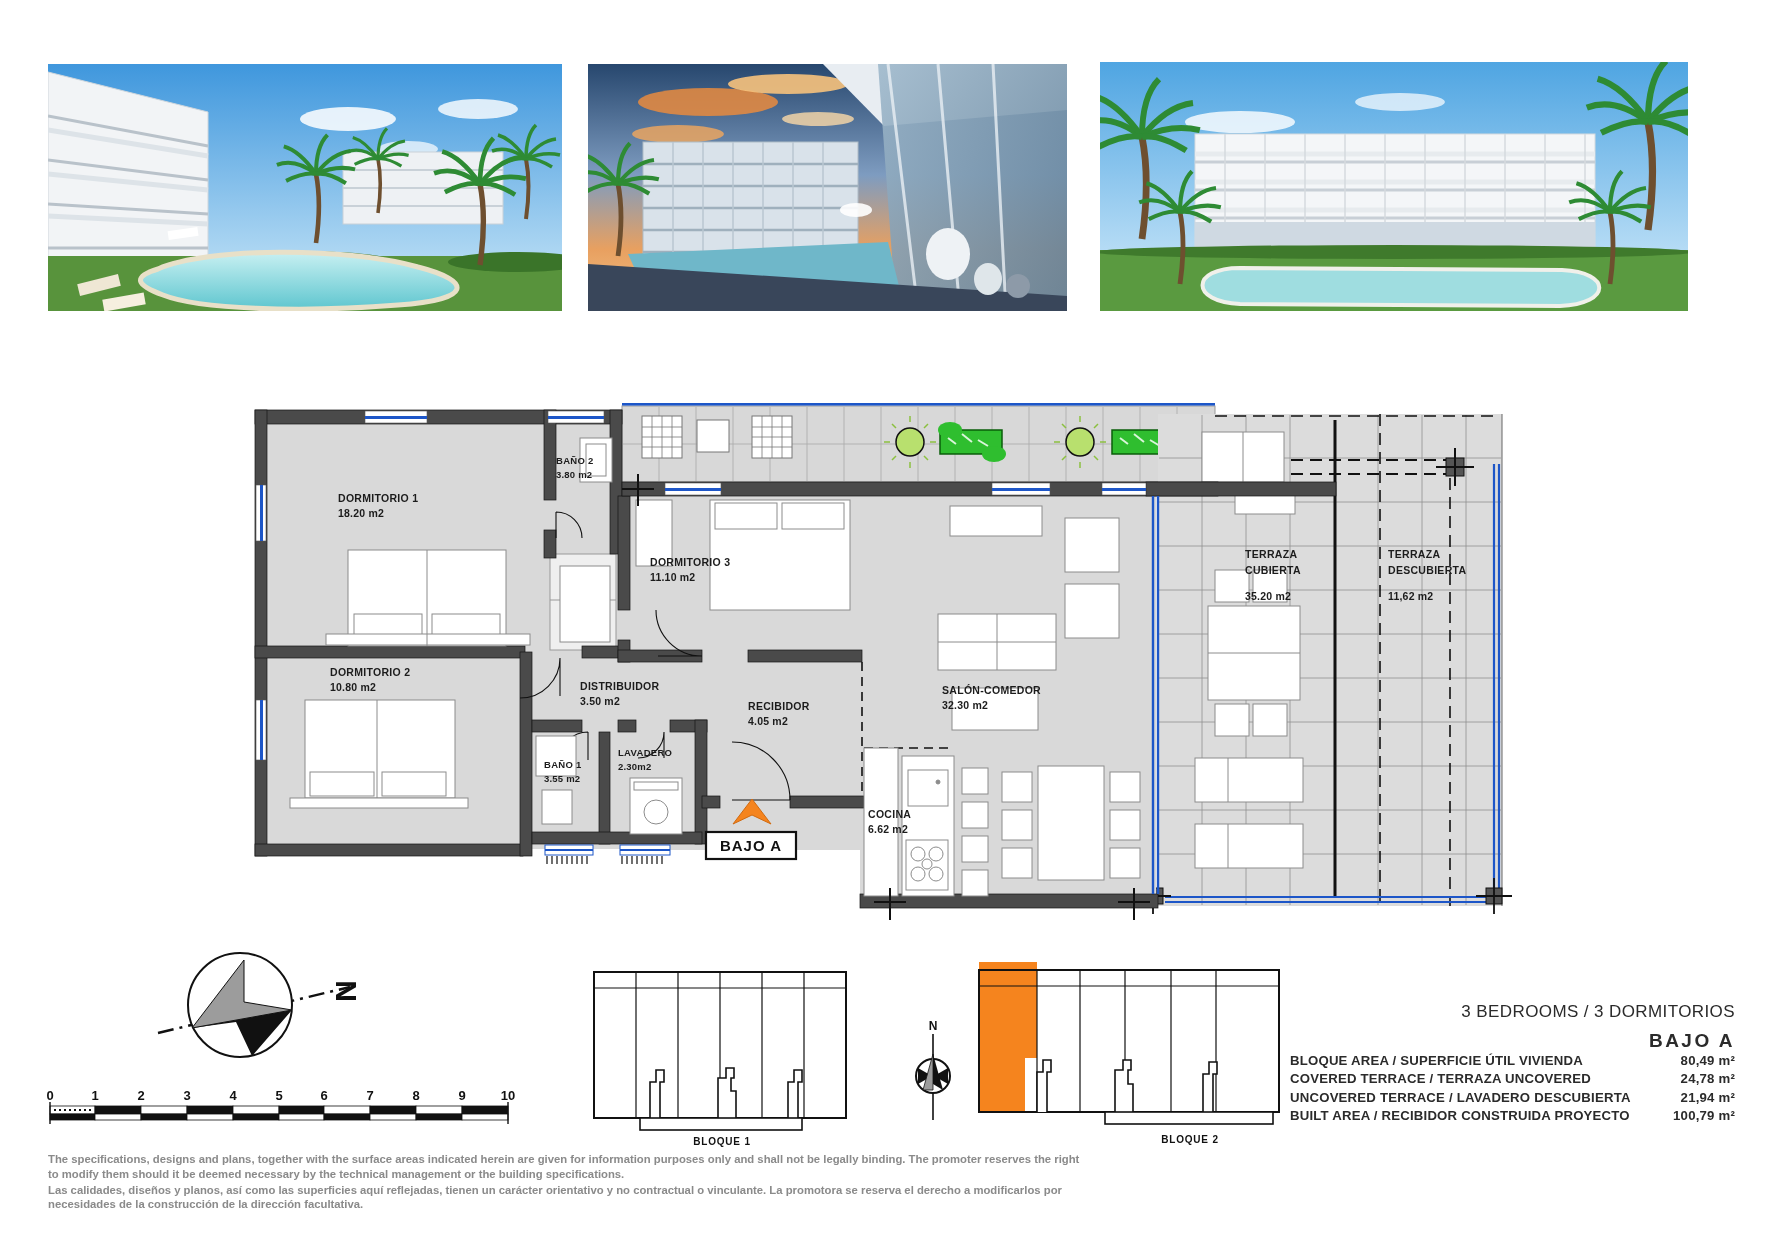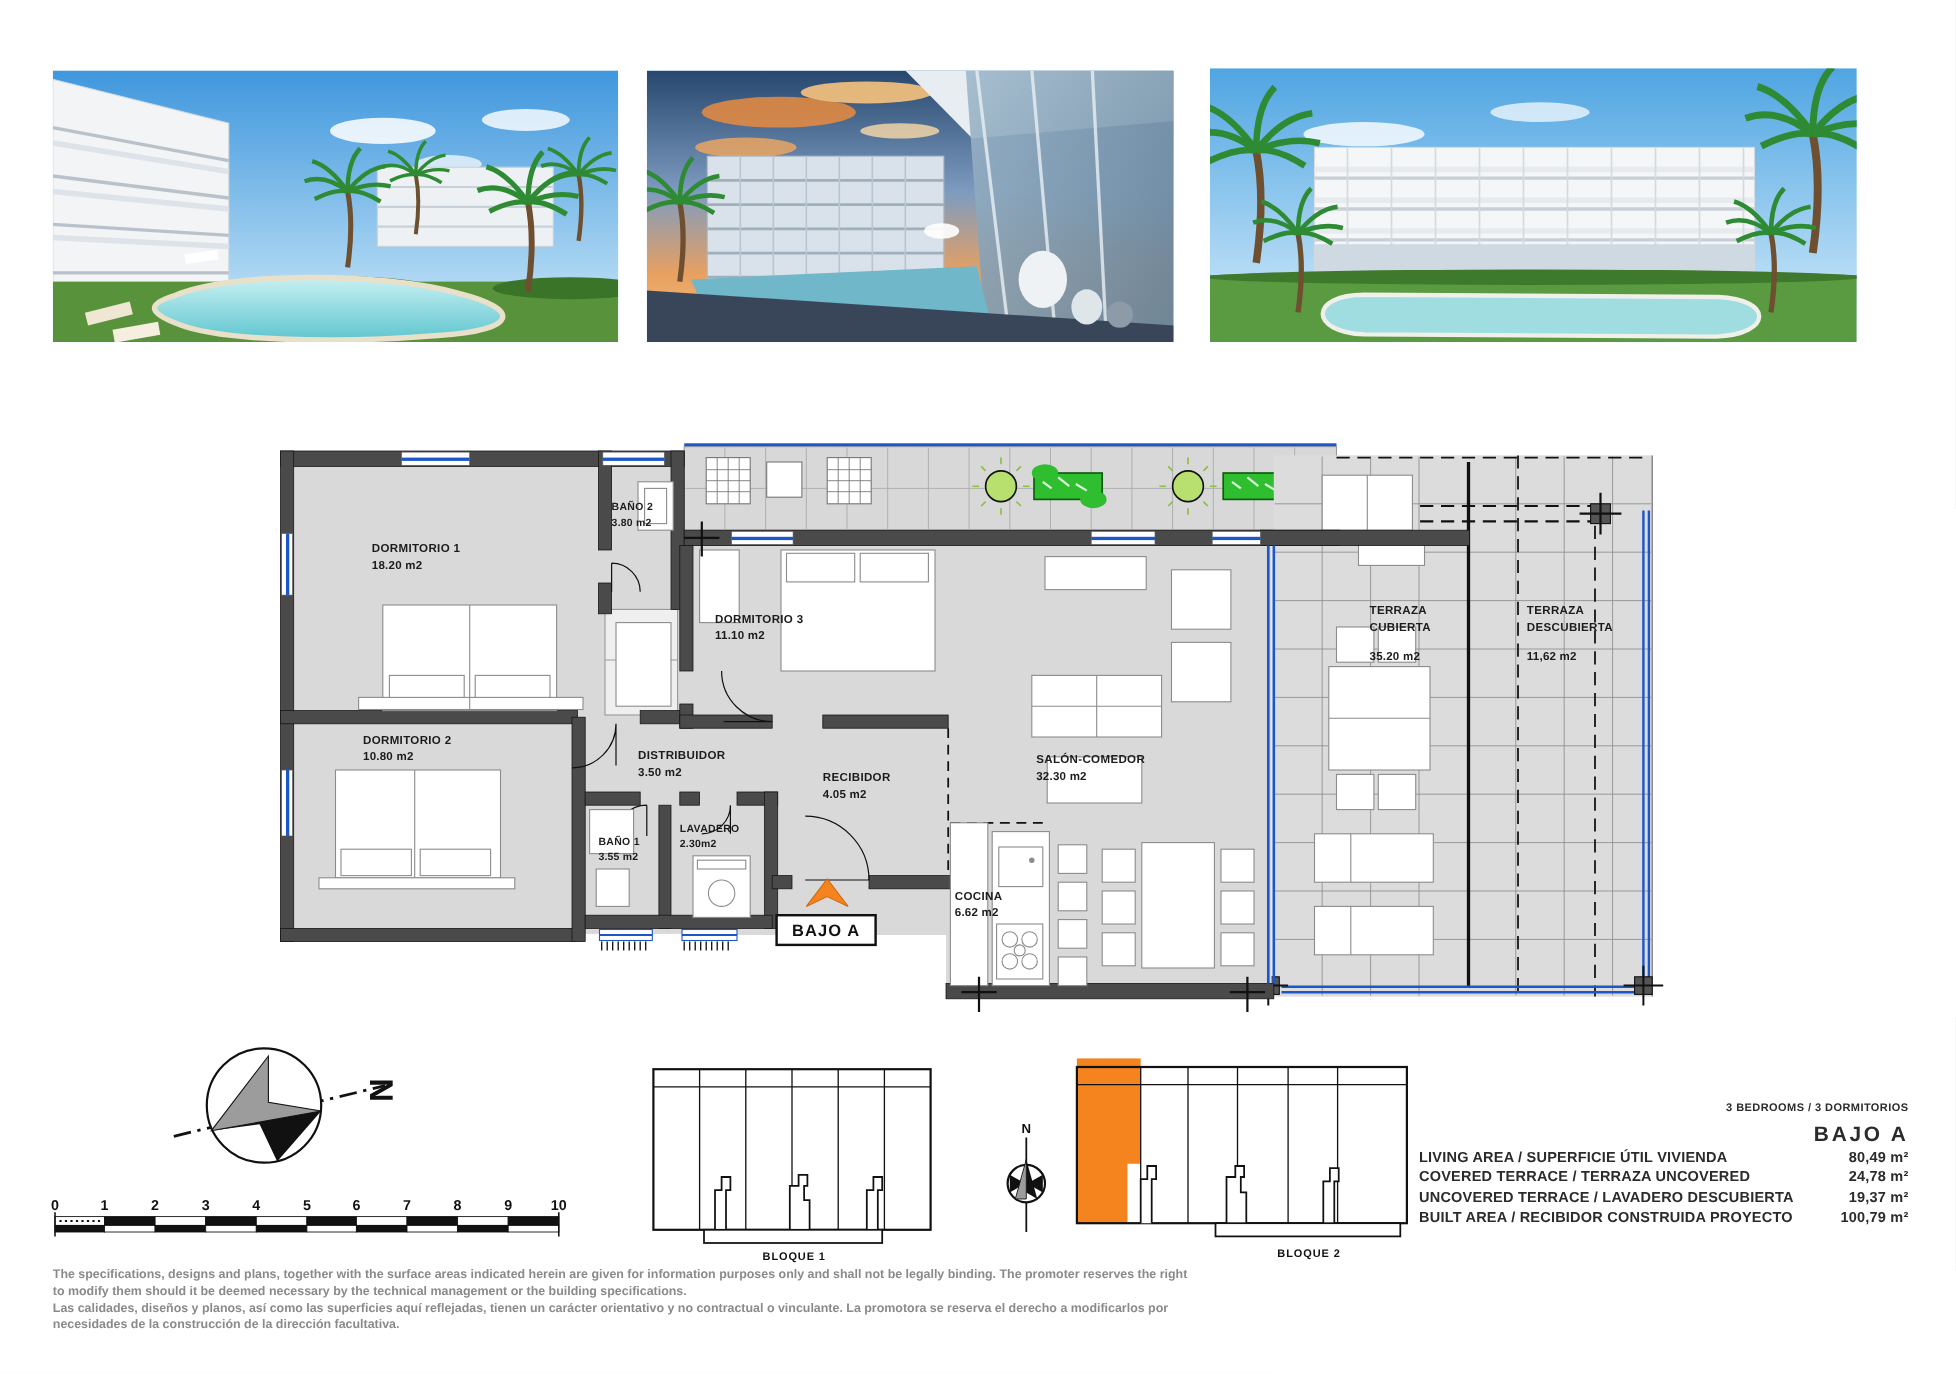--- a/index.html
+++ b/index.html
@@ -10,21 +10,21 @@
   
   text.rl{font-family:"Liberation Sans",sans-serif;font-size:10.5px;font-weight:700;fill:#1c1c1c;letter-spacing:.3px;}
   text.rl2{font-family:"Liberation Sans",sans-serif;font-size:10.5px;font-weight:700;fill:#1c1c1c;letter-spacing:.2px;}
   text.bajo{font-family:"Liberation Sans",sans-serif;font-size:15px;font-weight:700;fill:#111;letter-spacing:1px;}
   text.blk{font-family:"Liberation Sans",sans-serif;font-size:10px;font-weight:700;fill:#111;letter-spacing:.8px;}
   text.num{font-family:"Liberation Sans",sans-serif;font-size:13px;font-weight:700;fill:#111;}
   text.ncomp{font-family:"Liberation Sans",sans-serif;font-size:30px;font-weight:700;fill:#111;}
   text.nsmall{font-family:"Liberation Sans",sans-serif;font-size:12px;font-weight:700;fill:#111;}
   
   #specs{position:absolute;left:1290px;top:1002px;width:445px;color:#2b2b2b;}
-  #specs .hdr{text-align:right;font-size:10px;font-weight:700;letter-spacing:.4px;}
+  #specs .hdr{text-align:right;font-size:17px;font-weight:400;letter-spacing:.4px;}
   #specs .unit{text-align:right;font-size:19px;font-weight:700;letter-spacing:2.5px;margin-top:8px;}
   .spec-row{display:flex;justify-content:space-between;font-size:13.2px;font-weight:700;line-height:18.4px;letter-spacing:.2px;}
   
   #disclaimer{position:absolute;left:48px;top:1152px;width:1040px;color:#8a8a8a;
               font-size:11.3px;font-weight:700;line-height:14.8px;}
   #disclaimer p{margin:0 0 1px 0;}
 </style>
 </head>
 <body>
 
@@ -433,30 +433,30 @@
     <path d="M62 8V150M105 8V150M150 8V150M196 8V150M241 8V150" stroke="#111" stroke-width="1.2"></path>
     <path d="M62 150v-40h6v-12h8v12h-4v40M140 150v-42h8v-10h8v10h-3v14h5v28M228 150v-38h6v-12h8v12h-4v38" stroke="#111" stroke-width="1.6" fill="#fff"></path>
     <rect x="130" y="150" width="168" height="12" fill="#fff" stroke="#111" stroke-width="1.6"></rect>
     <text class="blk" x="215" y="181" text-anchor="middle">BLOQUE 2</text>
   </svg>
 
   <div id="specs">
     <div class="hdr">3 BEDROOMS / 3 DORMITORIOS</div>
     <div class="unit">BAJO A</div>
     <div class="spec-row">
-      <span>LIVING AREA / SUPERFICIE ÚTIL VIVIENDA</span>
+      <span>BLOQUE AREA / SUPERFICIE ÚTIL VIVIENDA</span>
       <span>80,49 m²</span>
     </div>
     <div class="spec-row">
       <span>COVERED TERRACE / TERRAZA UNCOVERED</span>
       <span>24,78 m²</span>
     </div>
     <div class="spec-row">
       <span>UNCOVERED TERRACE / LAVADERO DESCUBIERTA</span>
-      <span>19,37 m²</span>
+      <span>21,94 m²</span>
     </div>
     <div class="spec-row">
       <span>BUILT AREA / RECIBIDOR CONSTRUIDA PROYECTO</span>
       <span>100,79 m²</span>
     </div>
   </div>
 
   <div id="disclaimer">
     <p>The specifications, designs and plans, together with the surface areas indicated herein are given for information purposes only and shall not be legally binding. The promoter reserves the right to modify them should it be deemed necessary by the technical management or the building specifications.</p>
     <p>Las calidades, diseños y planos, así como las superficies aquí reflejadas, tienen un carácter orientativo y no contractual o vinculante. La promotora se reserva el derecho a modificarlos por necesidades de la construcción de la dirección facultativa.</p>

